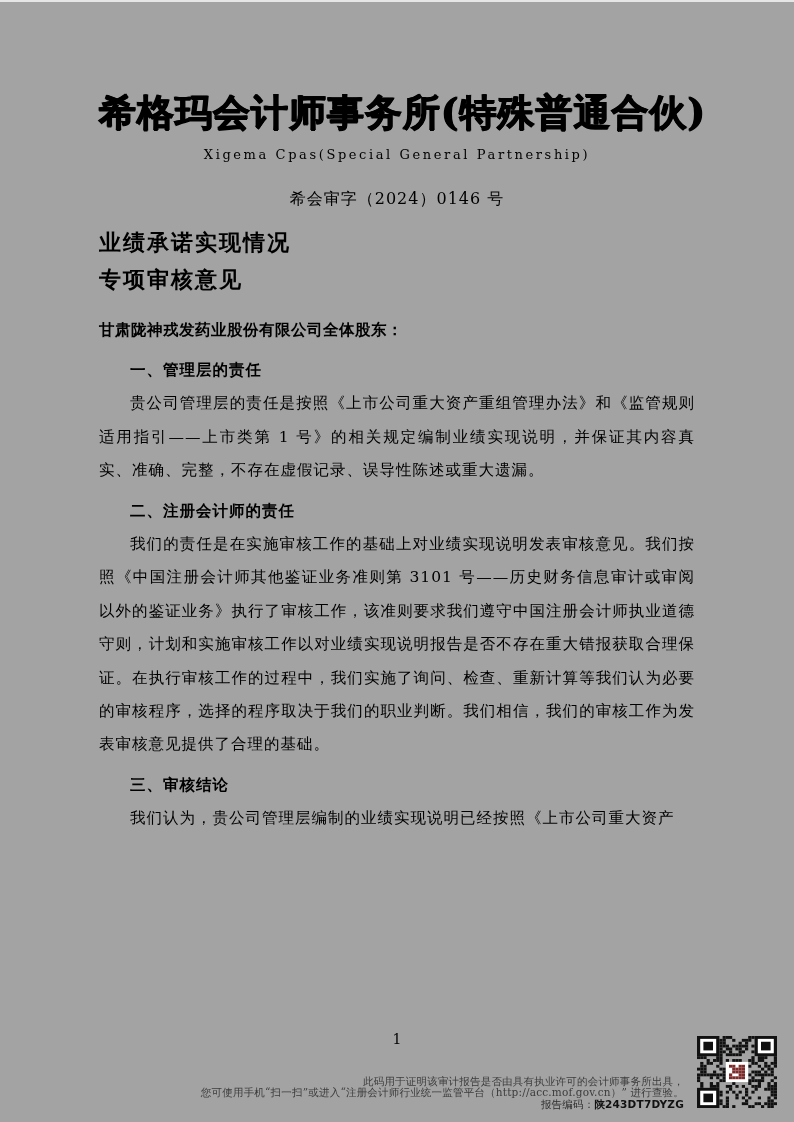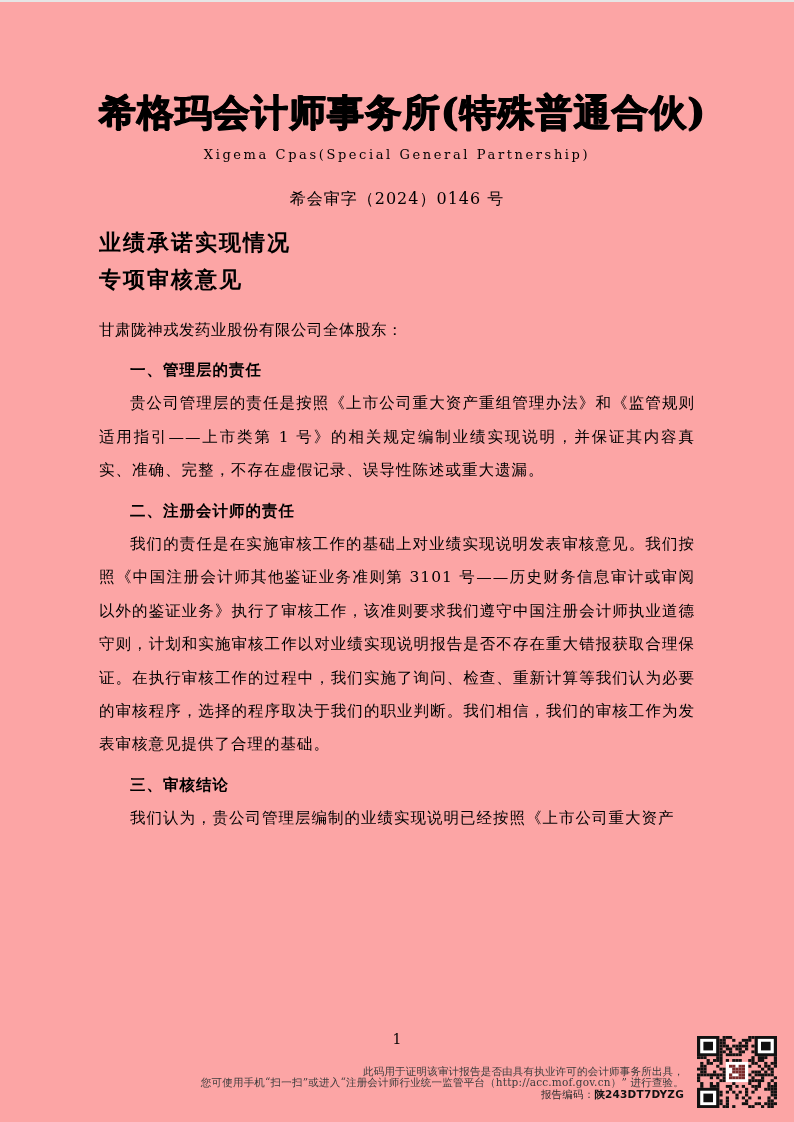--- a/index.html
+++ b/index.html
@@ -2,21 +2,21 @@
 <html><head>
 <meta charset="utf-8">
 <style>
   * { box-sizing: border-box; }
   html, body { margin: 0; padding: 0; background: #e9e9e9; }
   .page {
     position: relative;
     width: 794px;
     height: 1122px;
     margin: 0 auto;
-    background: #fca5a5;
+    background: #a3a3a3;
     overflow: hidden;
     color: #000;
     font-family: "DejaVu Serif", "Liberation Serif", serif;
   }
   .top-edge {
     position: absolute; top: 0; left: 0; right: 0;
     height: 2px; background: #e6e6e6;
   }
   .content {
     padding: 90px 99px 0 99px;
@@ -49,21 +49,21 @@
     text-align: left;
     font-family: "DejaVu Sans", "Liberation Sans", sans-serif;
     font-weight: bold;
     font-size: 22px;
     line-height: 37px;
     margin-top: 14px;
     letter-spacing: 2px;
   }
   .salutation {
     font-family: "DejaVu Sans", "Liberation Sans", sans-serif;
-    font-weight: normal;
+    font-weight: bold;
     font-size: 15.5px;
     line-height: 33px;
     margin-top: 16px;
     letter-spacing: 0.5px;
   }
   .para {
     font-size: 15.5px;
     line-height: 33.4px;
     letter-spacing: 1px;
     text-align: justify;
@@ -85,21 +85,21 @@
     position: absolute;
     left: 0; right: 0;
     top: 1030px;
     text-align: center;
     font-size: 14px;
     line-height: 18px;
   }
   .footer-note {
     position: absolute;
     right: 110px;
-    bottom: 21px;
+    bottom: 11px;
     width: 520px;
     text-align: right;
     font-size: 10.5px;
     line-height: 11.8px;
     color: #3c3c3c;
     letter-spacing: 0.2px;
   }
   .footer-note .code-line { color: #2e2e2e; }
   .report-code {
     font-weight: bold;

